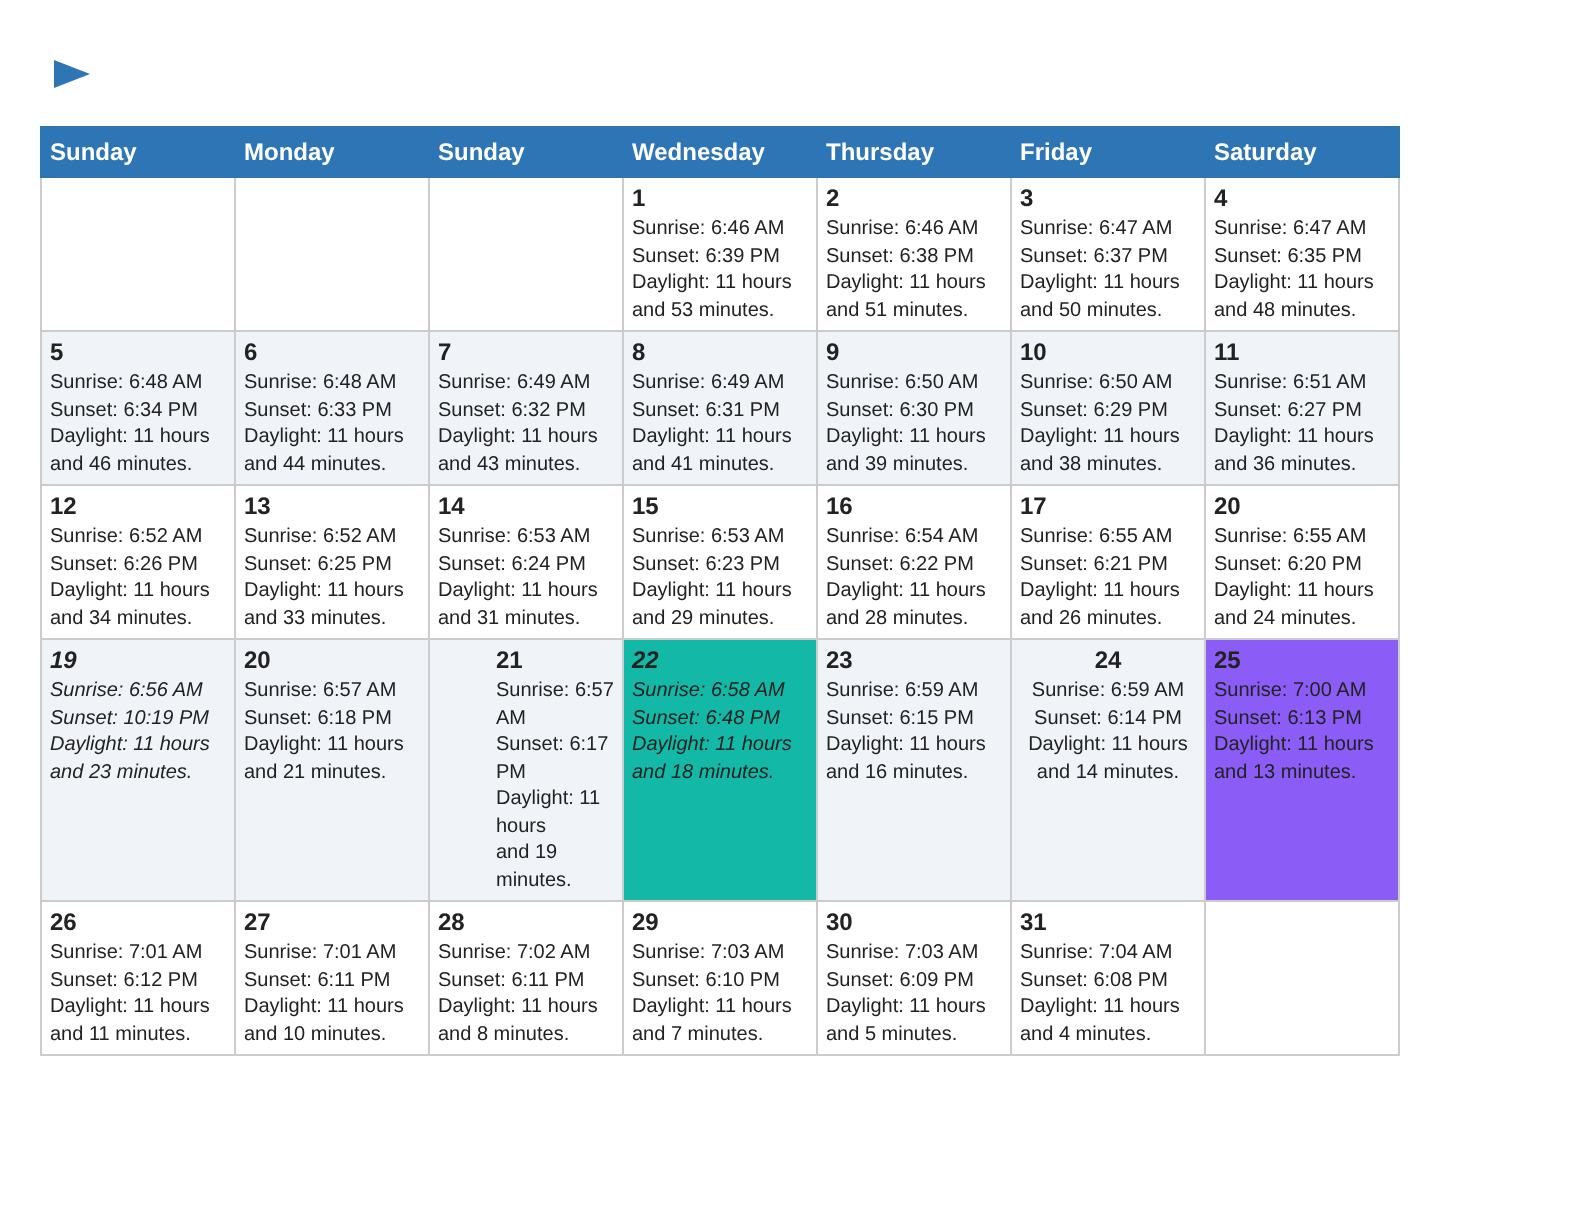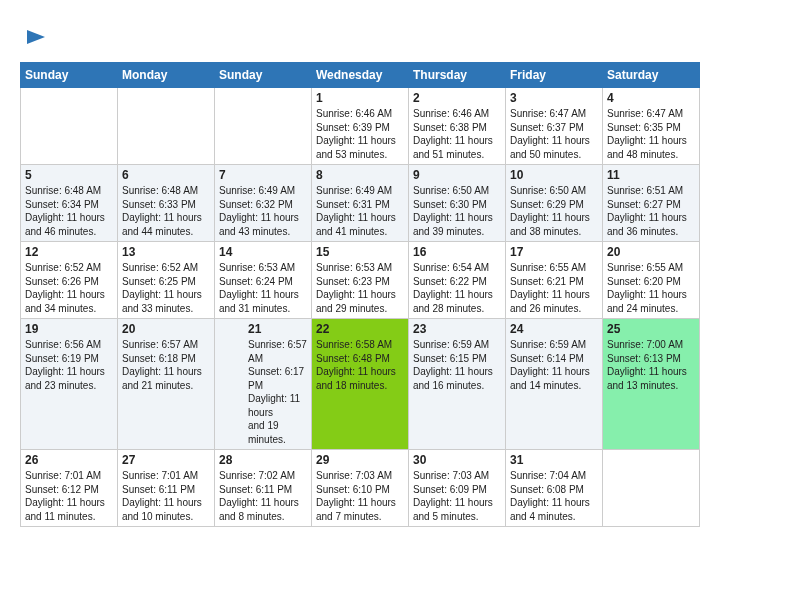--- a/index.html
+++ b/index.html
@@ -246,63 +246,63 @@
           </td>
           <td>
             <span class="day-num">20</span>
             <div class="day-info" style="white-space: pre-line;">Sunrise: 6:55 AM
 Sunset: 6:20 PM
 Daylight: 11 hours
 and 24 minutes.</div>
           </td>
         </tr>
         <tr>
-          <td style="background: rgb(240, 244, 248);">
+          <td style="background: rgb(240, 244, 248); font-style: italic;">
             <span class="day-num">19</span>
             <div class="day-info" style="white-space: pre-line;">Sunrise: 6:56 AM
-Sunset: 6:19 PM
+Sunset: 10:19 PM
 Daylight: 11 hours
 and 23 minutes.</div>
           </td>
           <td style="background: rgb(240, 244, 248);">
             <span class="day-num">20</span>
             <div class="day-info" style="white-space: pre-line;">Sunrise: 6:57 AM
 Sunset: 6:18 PM
 Daylight: 11 hours
 and 21 minutes.</div>
           </td>
           <td style="background: rgb(240, 244, 248); padding-left: 33px;">
             <span class="day-num">21</span>
             <div class="day-info" style="white-space: pre-line;">Sunrise: 6:57 AM
 Sunset: 6:17 PM
 Daylight: 11 hours
 and 19 minutes.</div>
           </td>
-          <td style="background: #84cc16;">
+          <td style="background: #14b8a6; font-style: italic;">
             <span class="day-num">22</span>
             <div class="day-info" style="white-space: pre-line;">Sunrise: 6:58 AM
 Sunset: 6:48 PM
 Daylight: 11 hours
 and 18 minutes.</div>
           </td>
           <td style="background: rgb(240, 244, 248);">
             <span class="day-num">23</span>
             <div class="day-info" style="white-space: pre-line;">Sunrise: 6:59 AM
 Sunset: 6:15 PM
 Daylight: 11 hours
 and 16 minutes.</div>
           </td>
-          <td style="background: rgb(240, 244, 248);">
+          <td style="background: rgb(240, 244, 248); text-align: center;">
             <span class="day-num">24</span>
             <div class="day-info" style="white-space: pre-line;">Sunrise: 6:59 AM
 Sunset: 6:14 PM
 Daylight: 11 hours
 and 14 minutes.</div>
           </td>
-          <td style="background: #86efac;">
+          <td style="background: #8b5cf6;">
             <span class="day-num">25</span>
             <div class="day-info" style="white-space: pre-line;">Sunrise: 7:00 AM
 Sunset: 6:13 PM
 Daylight: 11 hours
 and 13 minutes.</div>
           </td>
         </tr>
         <tr>
           <td>
             <span class="day-num">26</span>

